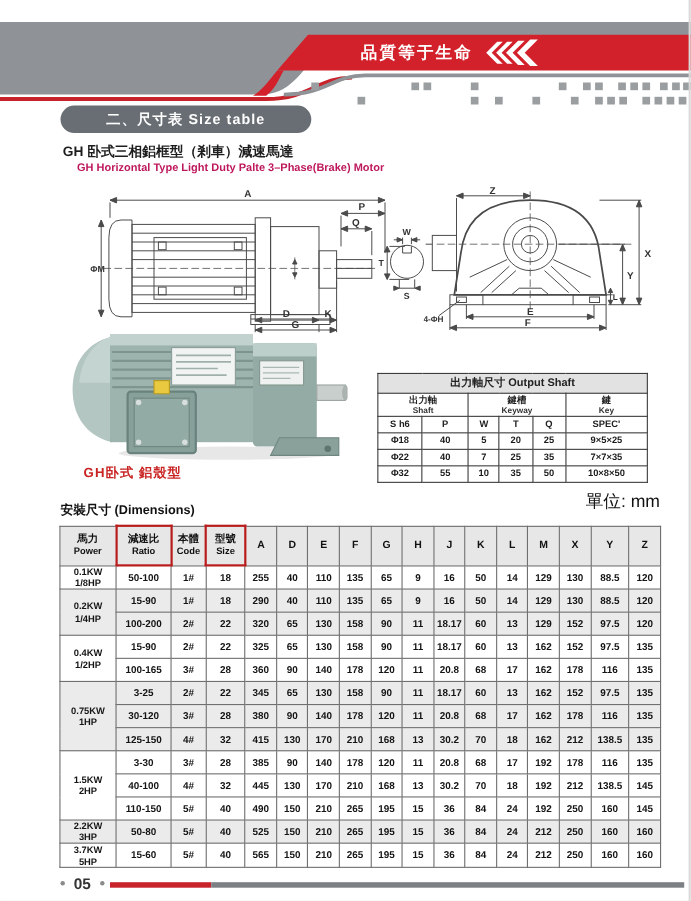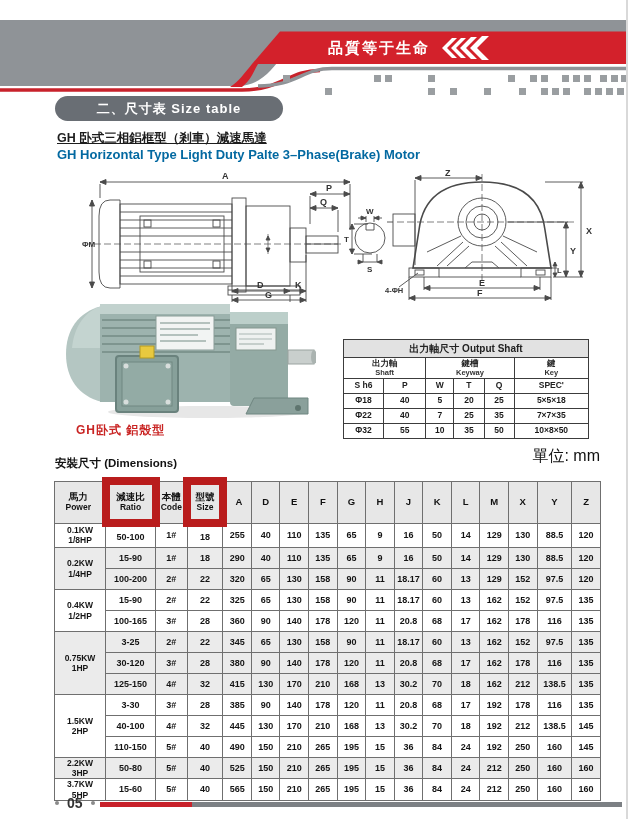--- a/index.html
+++ b/index.html
@@ -3,22 +3,22 @@
 <meta charset="utf-8">
 <style>
   html,body{margin:0;padding:0;background:#e9e9e9;}
   #page{position:relative;width:628px;height:819px;background:#ffffff;overflow:hidden;
         font-family:"Liberation Sans", sans-serif;color:#222;box-shadow:0 0 4px rgba(0,0,0,.3);}
   .abs{position:absolute;}
   
   .pill{position:absolute;left:55px;top:96px;width:228px;height:25px;background:#696e74;
         border-radius:13px;color:#fff;font-weight:bold;font-size:13px;display:flex;
         align-items:center;justify-content:center;letter-spacing:1px;}
-  .title-zh{position:absolute;left:57px;top:130px;font-size:12.5px;font-weight:bold;color:#1d1d1d;text-decoration:underline;}
-  .title-en{position:absolute;left:57px;top:147px;font-size:13px;color:#0369a1;font-weight:bold;}
+  .title-zh{position:absolute;left:57px;top:130px;font-size:12.5px;font-weight:bold;color:#1d1d1d;}
+  .title-en{position:absolute;left:70px;top:147px;font-size:10px;color:#be185d;font-weight:bold;}
   
   .photo-cap{position:absolute;left:76px;top:422px;font-size:12px;font-weight:bold;color:#c92423;letter-spacing:1px;}
   
   .shaft-wrap{position:absolute;left:343px;top:327px;width:298px;margin-top:12px;}
   table{border-collapse:collapse;table-layout:fixed;}
   .shaft-tbl{width:246px;font-size:8.5px;}
   .shaft-tbl th,.shaft-tbl td{border:1px solid #3c3c3c;text-align:center;padding:0;line-height:1.1;}
   .shaft-tbl .ttl{background:#e2e2e2;font-size:10px;font-weight:bold;height:17px;}
   .shaft-tbl .grp{height:21px;font-weight:bold;}
   .shaft-tbl .grp .en{font-weight:bold;font-size:7.5px;color:#333;display:block;}
@@ -26,21 +26,21 @@
   .shaft-tbl td{height:14px;font-weight:bold;font-size:8.5px;color:#1a1a1a;}
   
   .dim-cap{position:absolute;left:55px;top:456px;font-size:11.5px;font-weight:bold;color:#111;}
   .unit{position:absolute;right:28px;top:446px;font-size:16px;font-weight:normal;color:#111;}
   
   .dims-wrap{position:absolute;left:54px;top:477px;width:449px;}
   .dims-tbl{width:547px;font-size:9px;}
   .dims-tbl th,.dims-tbl td{border:1px solid #6f6f6f;text-align:center;padding:0;line-height:1.15;}
   .dims-tbl thead th{background:#e7e7e7;height:34px;font-size:9.5px;color:#111;}
   .dims-tbl thead th .en{display:block;font-size:8.5px;font-weight:bold;}
-  .dims-tbl thead th.thick{border:8px solid #b91c1c;}
+  .dims-tbl thead th.thick{border:2px solid #b91c1c;}
   .dims-tbl td{height:20px;font-weight:bold;color:#141414;font-size:9px;}
   .dims-tbl tr.alt td{background:#ebebeb;}
   .dims-tbl td.power{font-size:8.5px;line-height:1.2;background:#fff;}
   .dims-tbl tr.alt td.power{background:#ebebeb;}
   
   .footer-page{position:absolute;left:55px;top:795px;font-size:14px;font-weight:bold;color:#333;
                display:flex;align-items:center;gap:8px;}
   .footer-page .dot{width:4px;height:4px;background:#8a8a8a;border-radius:50%;display:inline-block;}
   .footer-bar-red{position:absolute;left:100px;top:802px;width:92px;height:5px;background:#c8222b;}
   .footer-bar-gray{position:absolute;left:192px;top:802px;width:430px;height:5px;background:#7c8084;}
@@ -345,21 +345,21 @@
           <th>SPEC'</th>
         </tr>
       </thead>
       <tbody id="shaft-body">
           <tr>
             <td>Φ18</td>
             <td>40</td>
             <td>5</td>
             <td>20</td>
             <td>25</td>
-            <td>5×5×18</td>
+            <td>9×5×25</td>
           </tr>
           <tr>
             <td>Φ22</td>
             <td>40</td>
             <td>7</td>
             <td>25</td>
             <td>35</td>
             <td>7×7×35</td>
           </tr>
           <tr>

